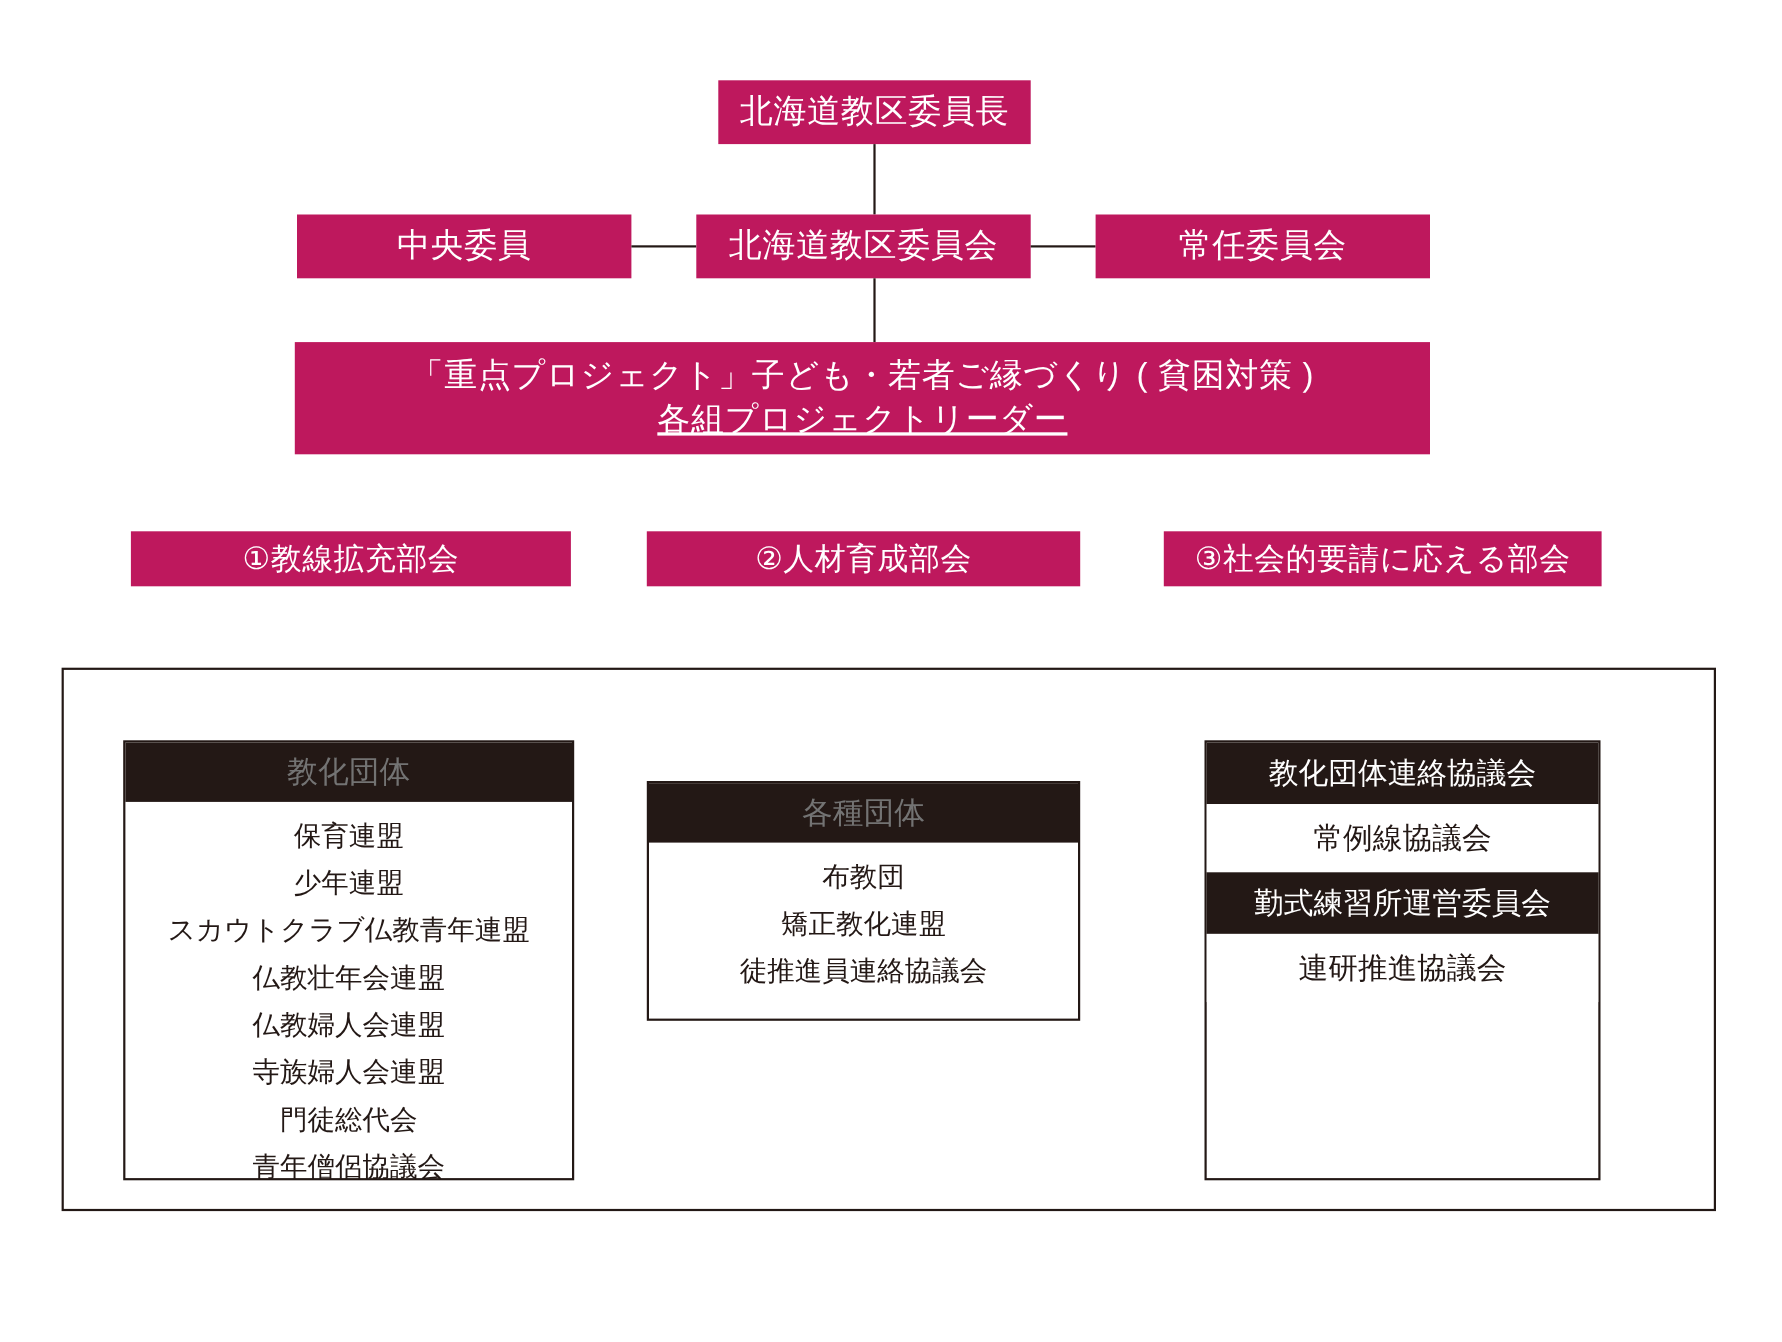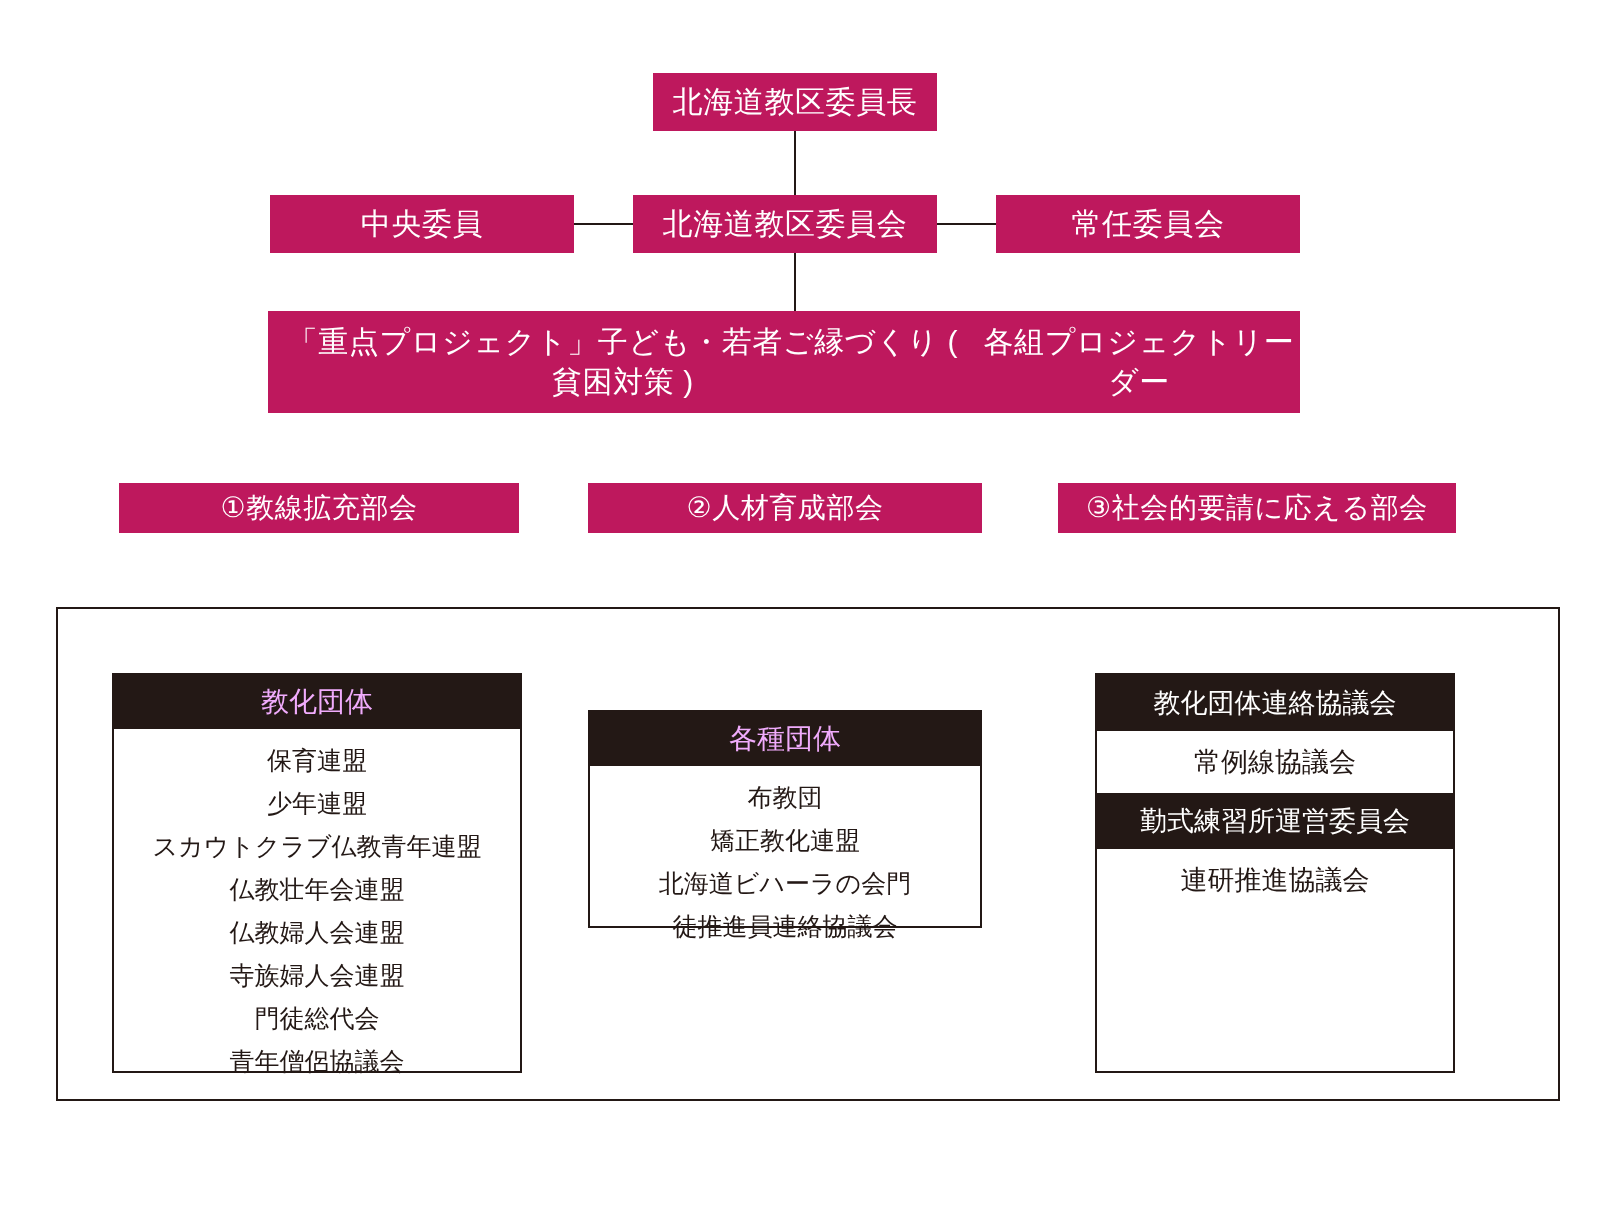--- a/index.html
+++ b/index.html
@@ -49,43 +49,43 @@
 
   #box-central    { left: 270px;  top: 195px; width: 304px; height: 58px;  font-size: 30px; }
   #box-committee  { left: 633px;  top: 195px; width: 304px; height: 58px;  font-size: 30px; }
   #box-standing   { left: 996px;  top: 195px; width: 304px; height: 58px;  font-size: 30px; }
   #conn-central   { left: 574px;  top: 223px; width: 59px; }
   #conn-standing  { left: 937px;  top: 223px; width: 59px; }
 
   #conn-com-proj  { left: 794px;  top: 253px; height: 58px; }
 
   #box-project    { left: 268px;  top: 311px; width: 1032px; height: 102px; font-size: 30px;
-                    flex-direction: row; }
-  #box-project .line2 { margin-top: 0; }
+                    flex-direction: column; }
+  #box-project .line2 { margin-top: 0; text-decoration: underline; }
 
   
   #box-dept1 { left: 119px;  top: 483px; width: 400px; height: 50px; font-size: 28px; }
   #box-dept2 { left: 588px;  top: 483px; width: 394px; height: 50px; font-size: 28px; }
   #box-dept3 { left: 1058px; top: 483px; width: 398px; height: 50px; font-size: 28px; }
 
   
   #outer-frame {
     left: 56px; top: 607px; width: 1504px; height: 494px;
     border: 2px solid #231815;
     background: #ffffff;
   }
 
   
   .panel {
     border: 2px solid #231815;
     background: #ffffff;
   }
   .panel-header {
     background: #231815;
-    color: #f0abfc;
+    color: #737373;
     text-align: center;
     font-size: 28px;
     line-height: 54px;
     height: 54px;
   }
   .panel-body {
     padding: 10px 0 14px 0;
     text-align: center;
   }
   .panel-body .row {
@@ -162,21 +162,20 @@
       <div class="row">門徒総代会</div>
       <div class="row">青年僧侶協議会</div>
     </div>
   </div>
 
   <div class="abs panel" id="panel-kakusyu">
     <div class="panel-header">各種団体</div>
     <div class="panel-body">
       <div class="row">布教団</div>
       <div class="row">矯正教化連盟</div>
-      <div class="row">北海道ビハーラの会門</div>
       <div class="row">徒推進員連絡協議会</div>
     </div>
   </div>
 
   <div class="abs" id="panel-renraku">
     <div class="band dark">教化団体連絡協議会</div>
     <div class="band light pad">常例線協議会</div>
     <div class="band dark">勤式練習所運営委員会</div>
     <div class="band light pad">連研推進協議会</div>
   </div>

